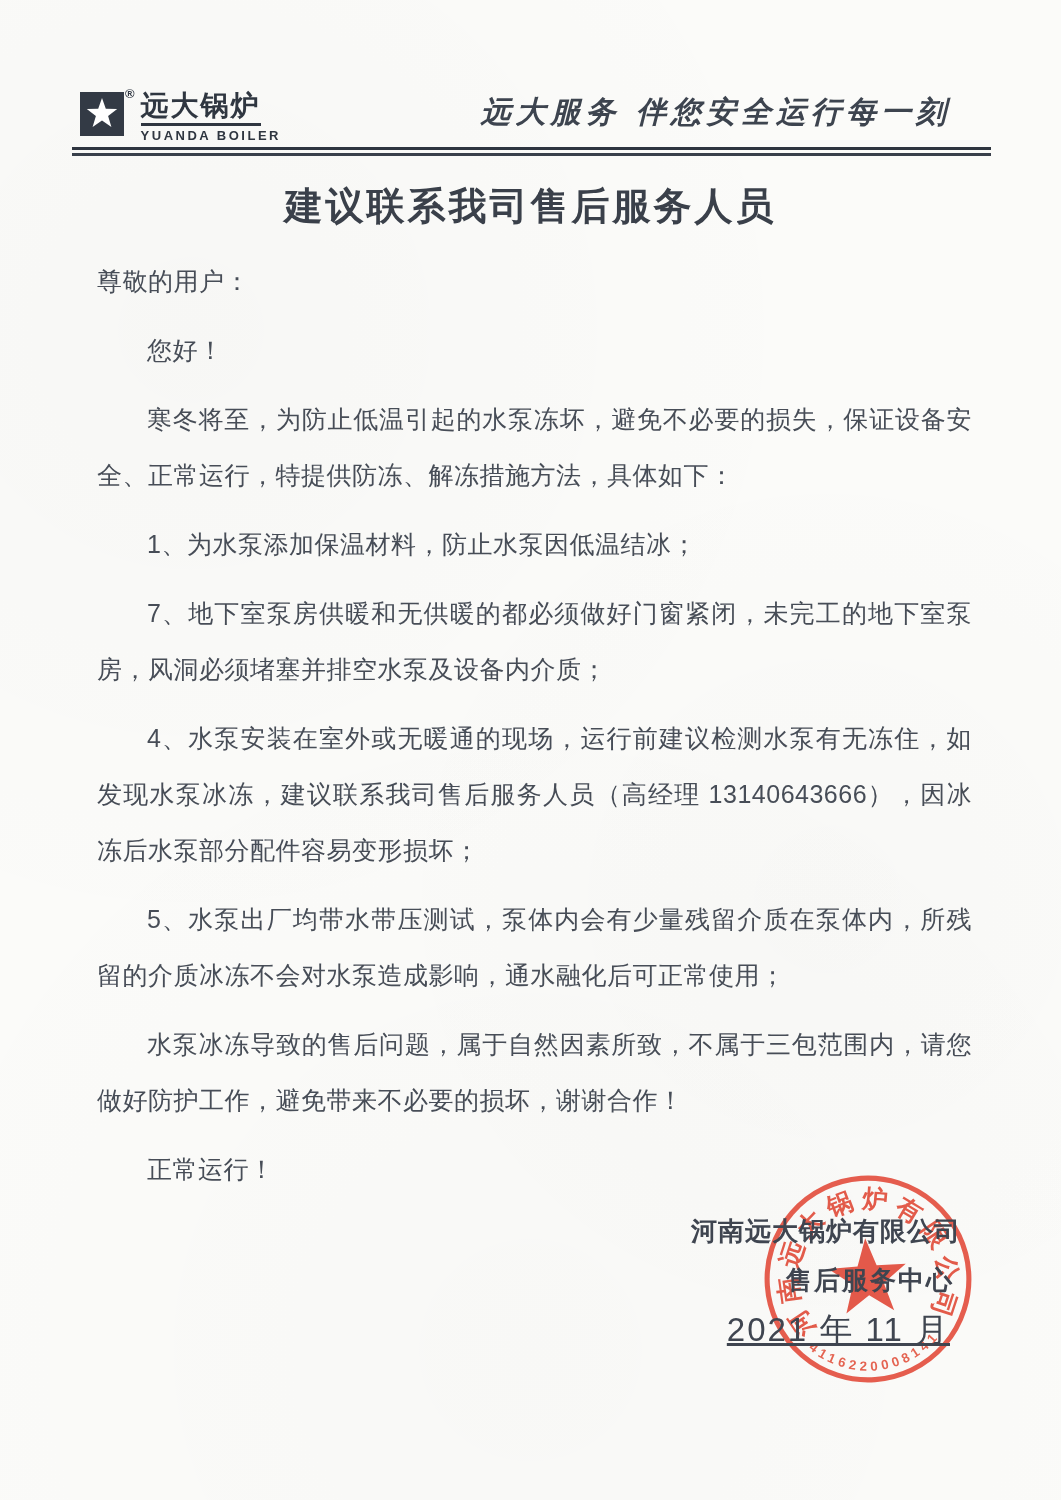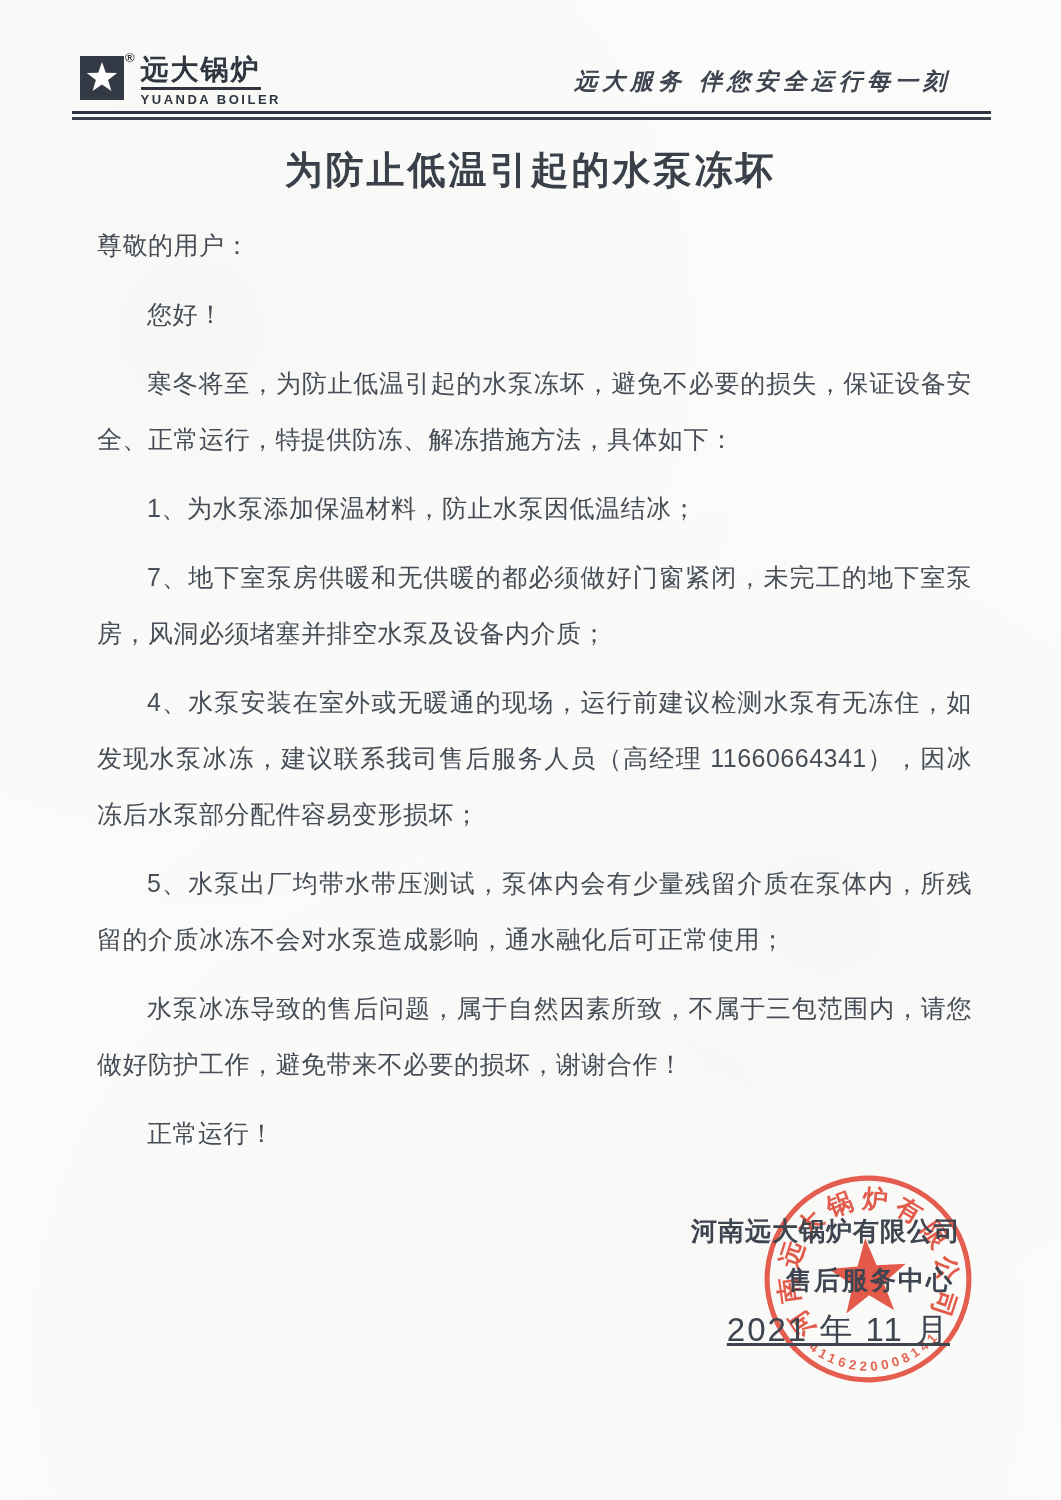--- a/index.html
+++ b/index.html
@@ -48,25 +48,26 @@
     font-size: 13px;
     letter-spacing: 2.5px;
     color: #2f3640;
     margin-top: 2px;
     font-weight: 600;
   }
   .slogan {
     font-family: "DejaVu Serif", serif;
     font-style: italic;
     font-weight: 700;
-    font-size: 23px;
+    font-size: 30px;
     letter-spacing: 5px;
     color: #3d444f;
     padding: 0 40px 10px 0;
     white-space: nowrap;
+    margin-top: 36px;
   }
   .header-rule {
     margin: 4px 70px 0 72px;
     height: 3px;
     border-top: 3px solid #2e3540;
     border-bottom: 3px solid #39404b;
   }
 
   
   .doc-title {
@@ -118,29 +119,29 @@
       <span class="logo-reg">®</span>
       <span class="logo-text">
         <span class="logo-cn">远大锅炉</span>
         <span class="logo-en" style="display:block;">YUANDA BOILER</span>
       </span>
     </div>
     <div class="slogan">远大服务 伴您安全运行每一刻</div>
   </div>
   <div class="header-rule"></div>
 
-  <h1 class="doc-title">为防止低温引起的水泵冻坏</h1>
+  <h1 class="doc-title">建议联系我司售后服务人员</h1>
 
   <div class="doc-body">
     <p class="flush">尊敬的用户：</p>
     <p>您好！</p>
     <p>寒冬将至，为防止低温引起的水泵冻坏，避免不必要的损失，保证设备安全、正常运行，特提供防冻、解冻措施方法，具体如下：</p>
     <p>1、为水泵添加保温材料，防止水泵因低温结冰；</p>
     <p>7、地下室泵房供暖和无供暖的都必须做好门窗紧闭，未完工的地下室泵房，风洞必须堵塞并排空水泵及设备内介质；</p>
-    <p>4、水泵安装在室外或无暖通的现场，运行前建议检测水泵有无冻住，如发现水泵冰冻，建议联系我司售后服务人员（高经理 11660664341），因冰冻后水泵部分配件容易变形损坏；</p>
+    <p>4、水泵安装在室外或无暖通的现场，运行前建议检测水泵有无冻住，如发现水泵冰冻，建议联系我司售后服务人员（高经理 13140643666），因冰冻后水泵部分配件容易变形损坏；</p>
     <p>5、水泵出厂均带水带压测试，泵体内会有少量残留介质在泵体内，所残留的介质冰冻不会对水泵造成影响，通水融化后可正常使用；</p>
     <p>水泵冰冻导致的售后问题，属于自然因素所致，不属于三包范围内，请您做好防护工作，避免带来不必要的损坏，谢谢合作！</p>
     <p>正常运行！</p>
   </div>
 
   <svg class="stamp" viewBox="0 0 210 210" aria-hidden="true">
     <g transform="rotate(-4 105 105)">
       <defs>
         <path id="seal-arc-top" d="M 51.4,150 A 70,70 0 1 1 158.6,150" fill="none"></path>
         <path id="seal-arc-bottom" d="M 23.4,143 A 90,90 0 0 0 186.6,143" fill="none"></path>

